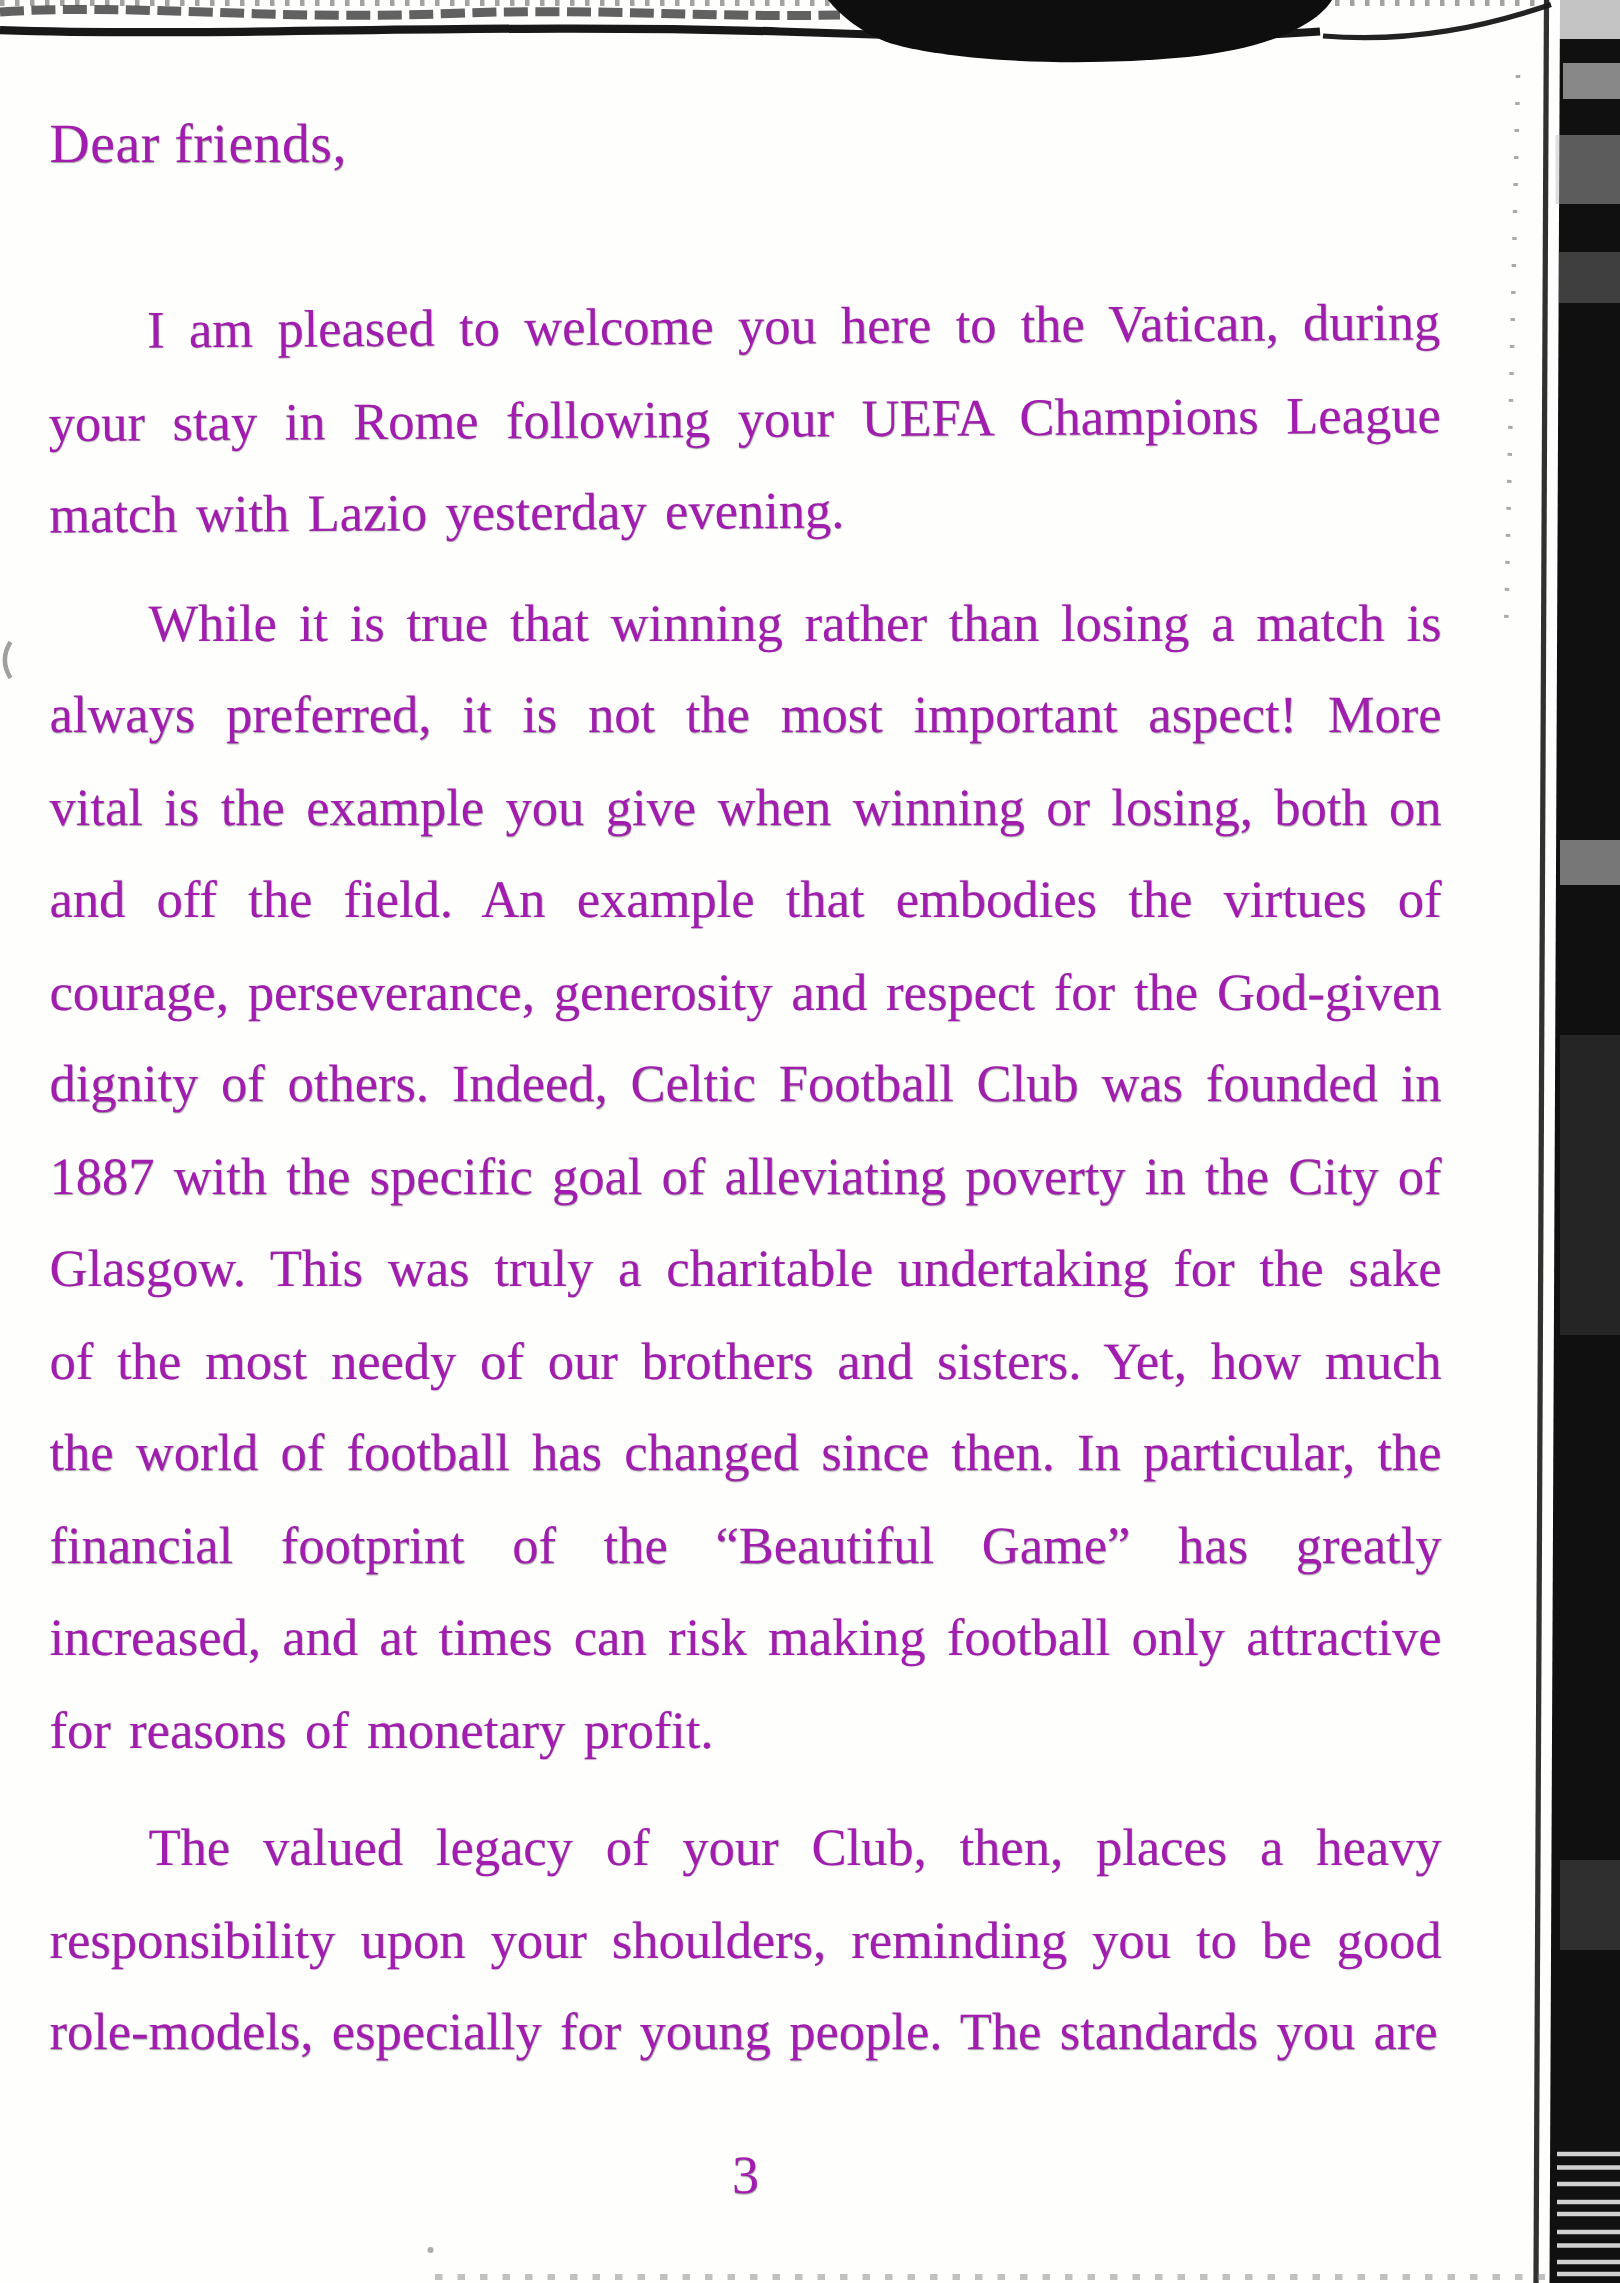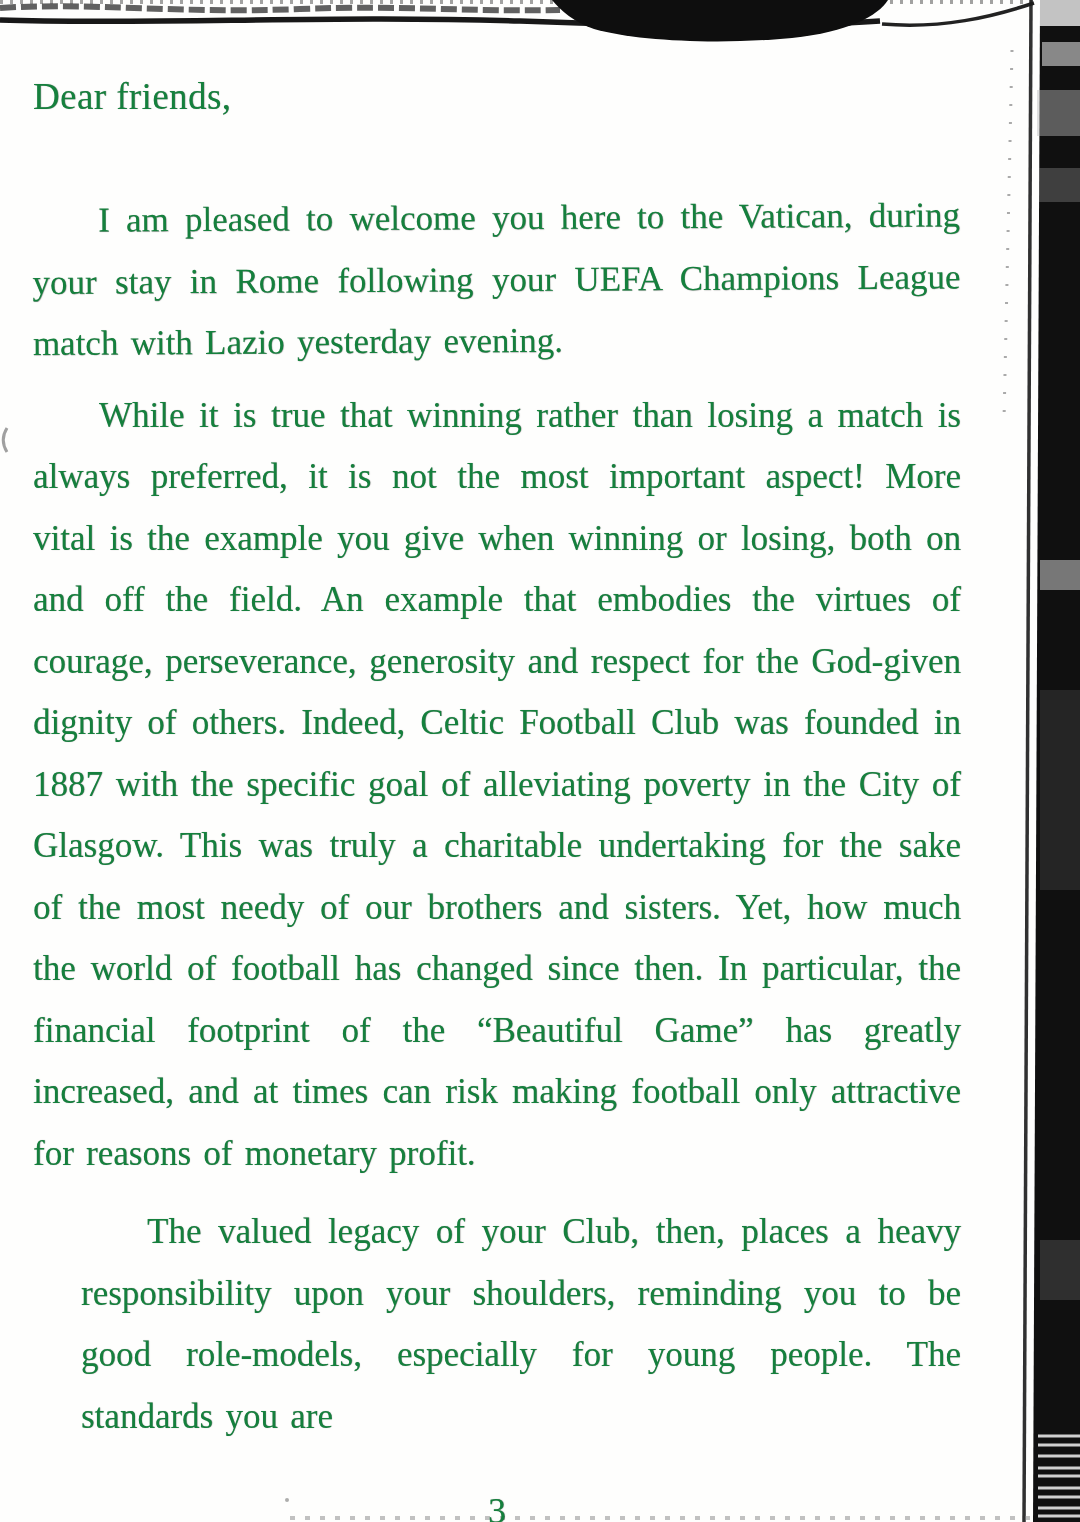--- a/index.html
+++ b/index.html
@@ -4,21 +4,21 @@
 <style>
   html, body { margin: 0; padding: 0; background: #ffffff; }
 
   .page {
     position: relative;
     width: 1080px;
     height: 1522px;
     background: #fefefd;
     overflow: hidden;
     font-family: "Liberation Serif", serif;
-    color: #15803d;
+    color: #a21caf;
   }
 
   .scan-artifacts {
     position: absolute;
     inset: 0;
     width: 1080px;
     height: 1522px;
     pointer-events: none;
   }
 
@@ -41,21 +41,21 @@
     font-size: 35px;
     line-height: 61.5px;
     text-align: justify;
     text-indent: 66px;
     margin: 0;
     word-spacing: 3.5px;
   }
 
   .para-1 { margin-top: 72px; transform: rotate(-0.35deg); transform-origin: 0 100%; }
   .para-2 { margin-top: 10px; }
-  .para-3 { margin-top: 17px; margin-left: 48px; }
+  .para-3 { margin-top: 17px; }
 
   .page-number {
     text-align: center;
     font-size: 36px;
     line-height: 44px;
     margin-top: 42px;
   }
 </style>
 </head>
 <body>

